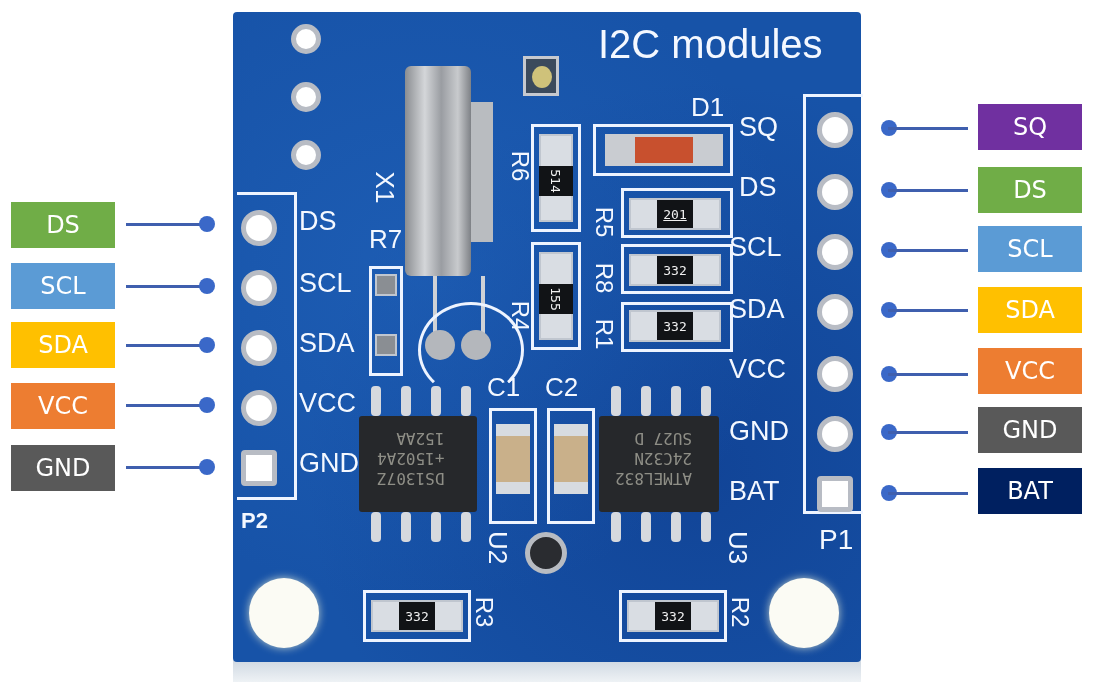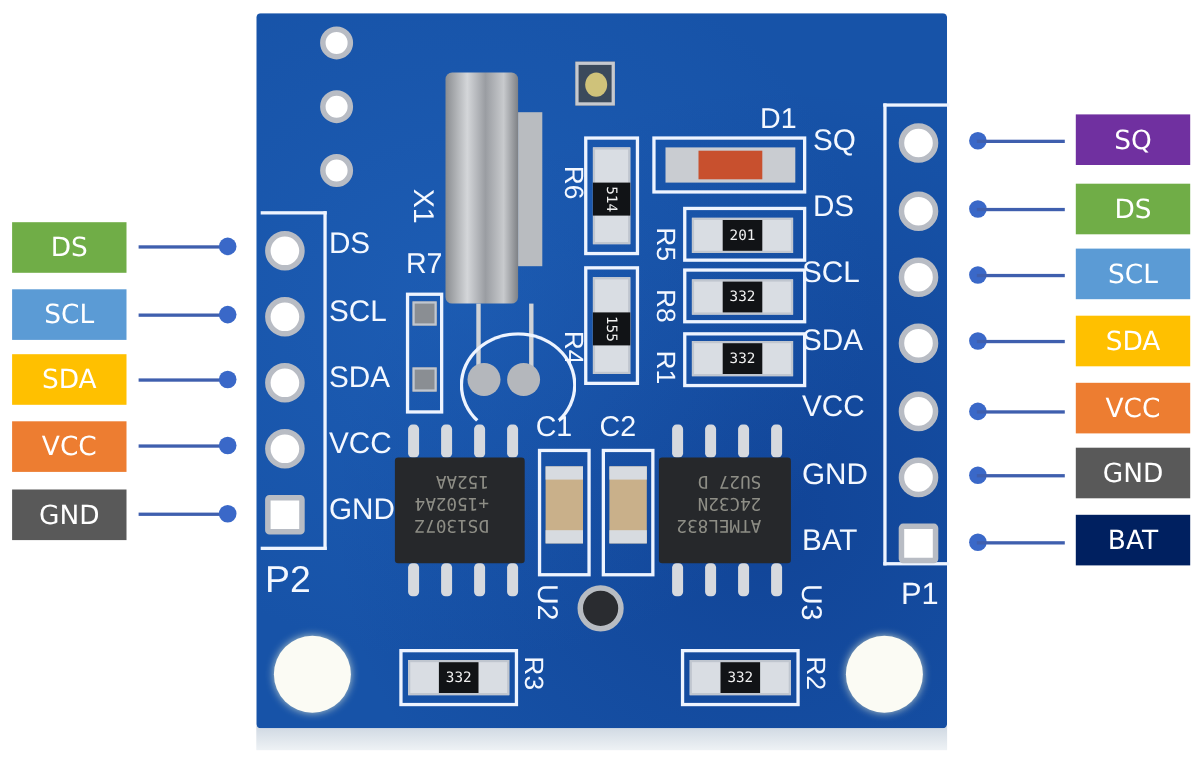--- a/index.html
+++ b/index.html
@@ -97,20 +97,21 @@
   <div class="pin-label" style="left:978px;top:407px;background:#595959;">GND</div>
 
   <div class="dot" style="left:881px;top:485px;"></div>
   <div class="leader" style="left:888px;top:492px;width:80px;"></div>
   <div class="pin-label" style="left:978px;top:468px;background:#002060;">BAT</div>
 </div>
 
 <div class="board-shadow"></div>
 <div class="board">
 
+  <div class="silk" style="left:365px;top:10px;font-size:40px;">I2C modules</div>
 
   <div class="hole" style="left:58px;top:12px;width:20px;height:20px;"></div>
   <div class="hole" style="left:58px;top:70px;width:20px;height:20px;"></div>
   <div class="hole" style="left:58px;top:128px;width:20px;height:20px;"></div>
 
   <div style="position:absolute;left:290px;top:44px;width:36px;height:40px;border:3px solid #c6c9cf;background:#3b4a5c;box-sizing:border-box;">
     <div style="position:absolute;left:6px;top:7px;width:20px;height:22px;border-radius:50%;background:#cfc27a;"></div>
   </div>
 
   <div class="silk" style="left:136px;top:160px;font-size:26px;transform:rotate(90deg);">X1</div>
@@ -130,21 +131,21 @@
   <div class="hole" style="left:8px;top:198px;"></div>
   <div class="hole" style="left:8px;top:258px;"></div>
   <div class="hole" style="left:8px;top:318px;"></div>
   <div class="hole" style="left:8px;top:378px;"></div>
   <div class="hole sq" style="left:8px;top:438px;"></div>
   <div class="silk" style="left:66px;top:194px;font-size:27px;">DS</div>
   <div class="silk" style="left:66px;top:256px;font-size:27px;">SCL</div>
   <div class="silk" style="left:66px;top:316px;font-size:27px;">SDA</div>
   <div class="silk" style="left:66px;top:376px;font-size:27px;">VCC</div>
   <div class="silk" style="left:66px;top:436px;font-size:27px;">GND</div>
-  <div class="silk" style="left:8px;top:496px;font-size:34px;">P2</div>
+  <div class="silk" style="left:8px;top:496px;font-size:22px;font-weight:bold;">P2</div>
 
   <div class="outline" style="left:570px;top:82px;width:60px;height:420px;border-right:none;"></div>
   <div class="hole" style="left:584px;top:100px;"></div>
   <div class="hole" style="left:584px;top:162px;"></div>
   <div class="hole" style="left:584px;top:222px;"></div>
   <div class="hole" style="left:584px;top:282px;"></div>
   <div class="hole" style="left:584px;top:344px;"></div>
   <div class="hole" style="left:584px;top:404px;"></div>
   <div class="hole sq" style="left:584px;top:464px;"></div>
   <div class="silk" style="left:506px;top:100px;font-size:27px;">SQ</div>
@@ -163,21 +164,21 @@
   </div>
 
   <div class="silk" style="left:272px;top:140px;font-size:24px;transform:rotate(90deg);">R6</div>
   <div class="outline" style="left:298px;top:112px;width:50px;height:108px;"></div>
   <div class="smd" style="left:306px;top:122px;width:34px;height:88px;"></div>
   <div class="smd-code" style="left:308px;top:152px;width:30px;height:34px;transform:rotate(90deg);">514</div>
 
   <div class="silk" style="left:356px;top:196px;font-size:24px;transform:rotate(90deg);">R5</div>
   <div class="outline" style="left:388px;top:176px;width:112px;height:50px;"></div>
   <div class="smd" style="left:396px;top:186px;width:92px;height:32px;"></div>
-  <div class="smd-code" style="left:424px;top:188px;width:36px;height:28px;">201</div>
+  <div class="smd-code" style="left:424px;top:188px;width:36px;height:28px;text-decoration:underline;">201</div>
 
   <div class="silk" style="left:356px;top:252px;font-size:24px;transform:rotate(90deg);">R8</div>
   <div class="outline" style="left:388px;top:232px;width:112px;height:50px;"></div>
   <div class="smd" style="left:396px;top:242px;width:92px;height:32px;"></div>
   <div class="smd-code" style="left:424px;top:244px;width:36px;height:28px;">332</div>
 
   <div class="silk" style="left:272px;top:290px;font-size:24px;transform:rotate(90deg);">R4</div>
   <div class="outline" style="left:298px;top:230px;width:50px;height:108px;"></div>
   <div class="smd" style="left:306px;top:240px;width:34px;height:88px;"></div>
   <div class="smd-code" style="left:308px;top:270px;width:30px;height:34px;transform:rotate(90deg);">155</div>

